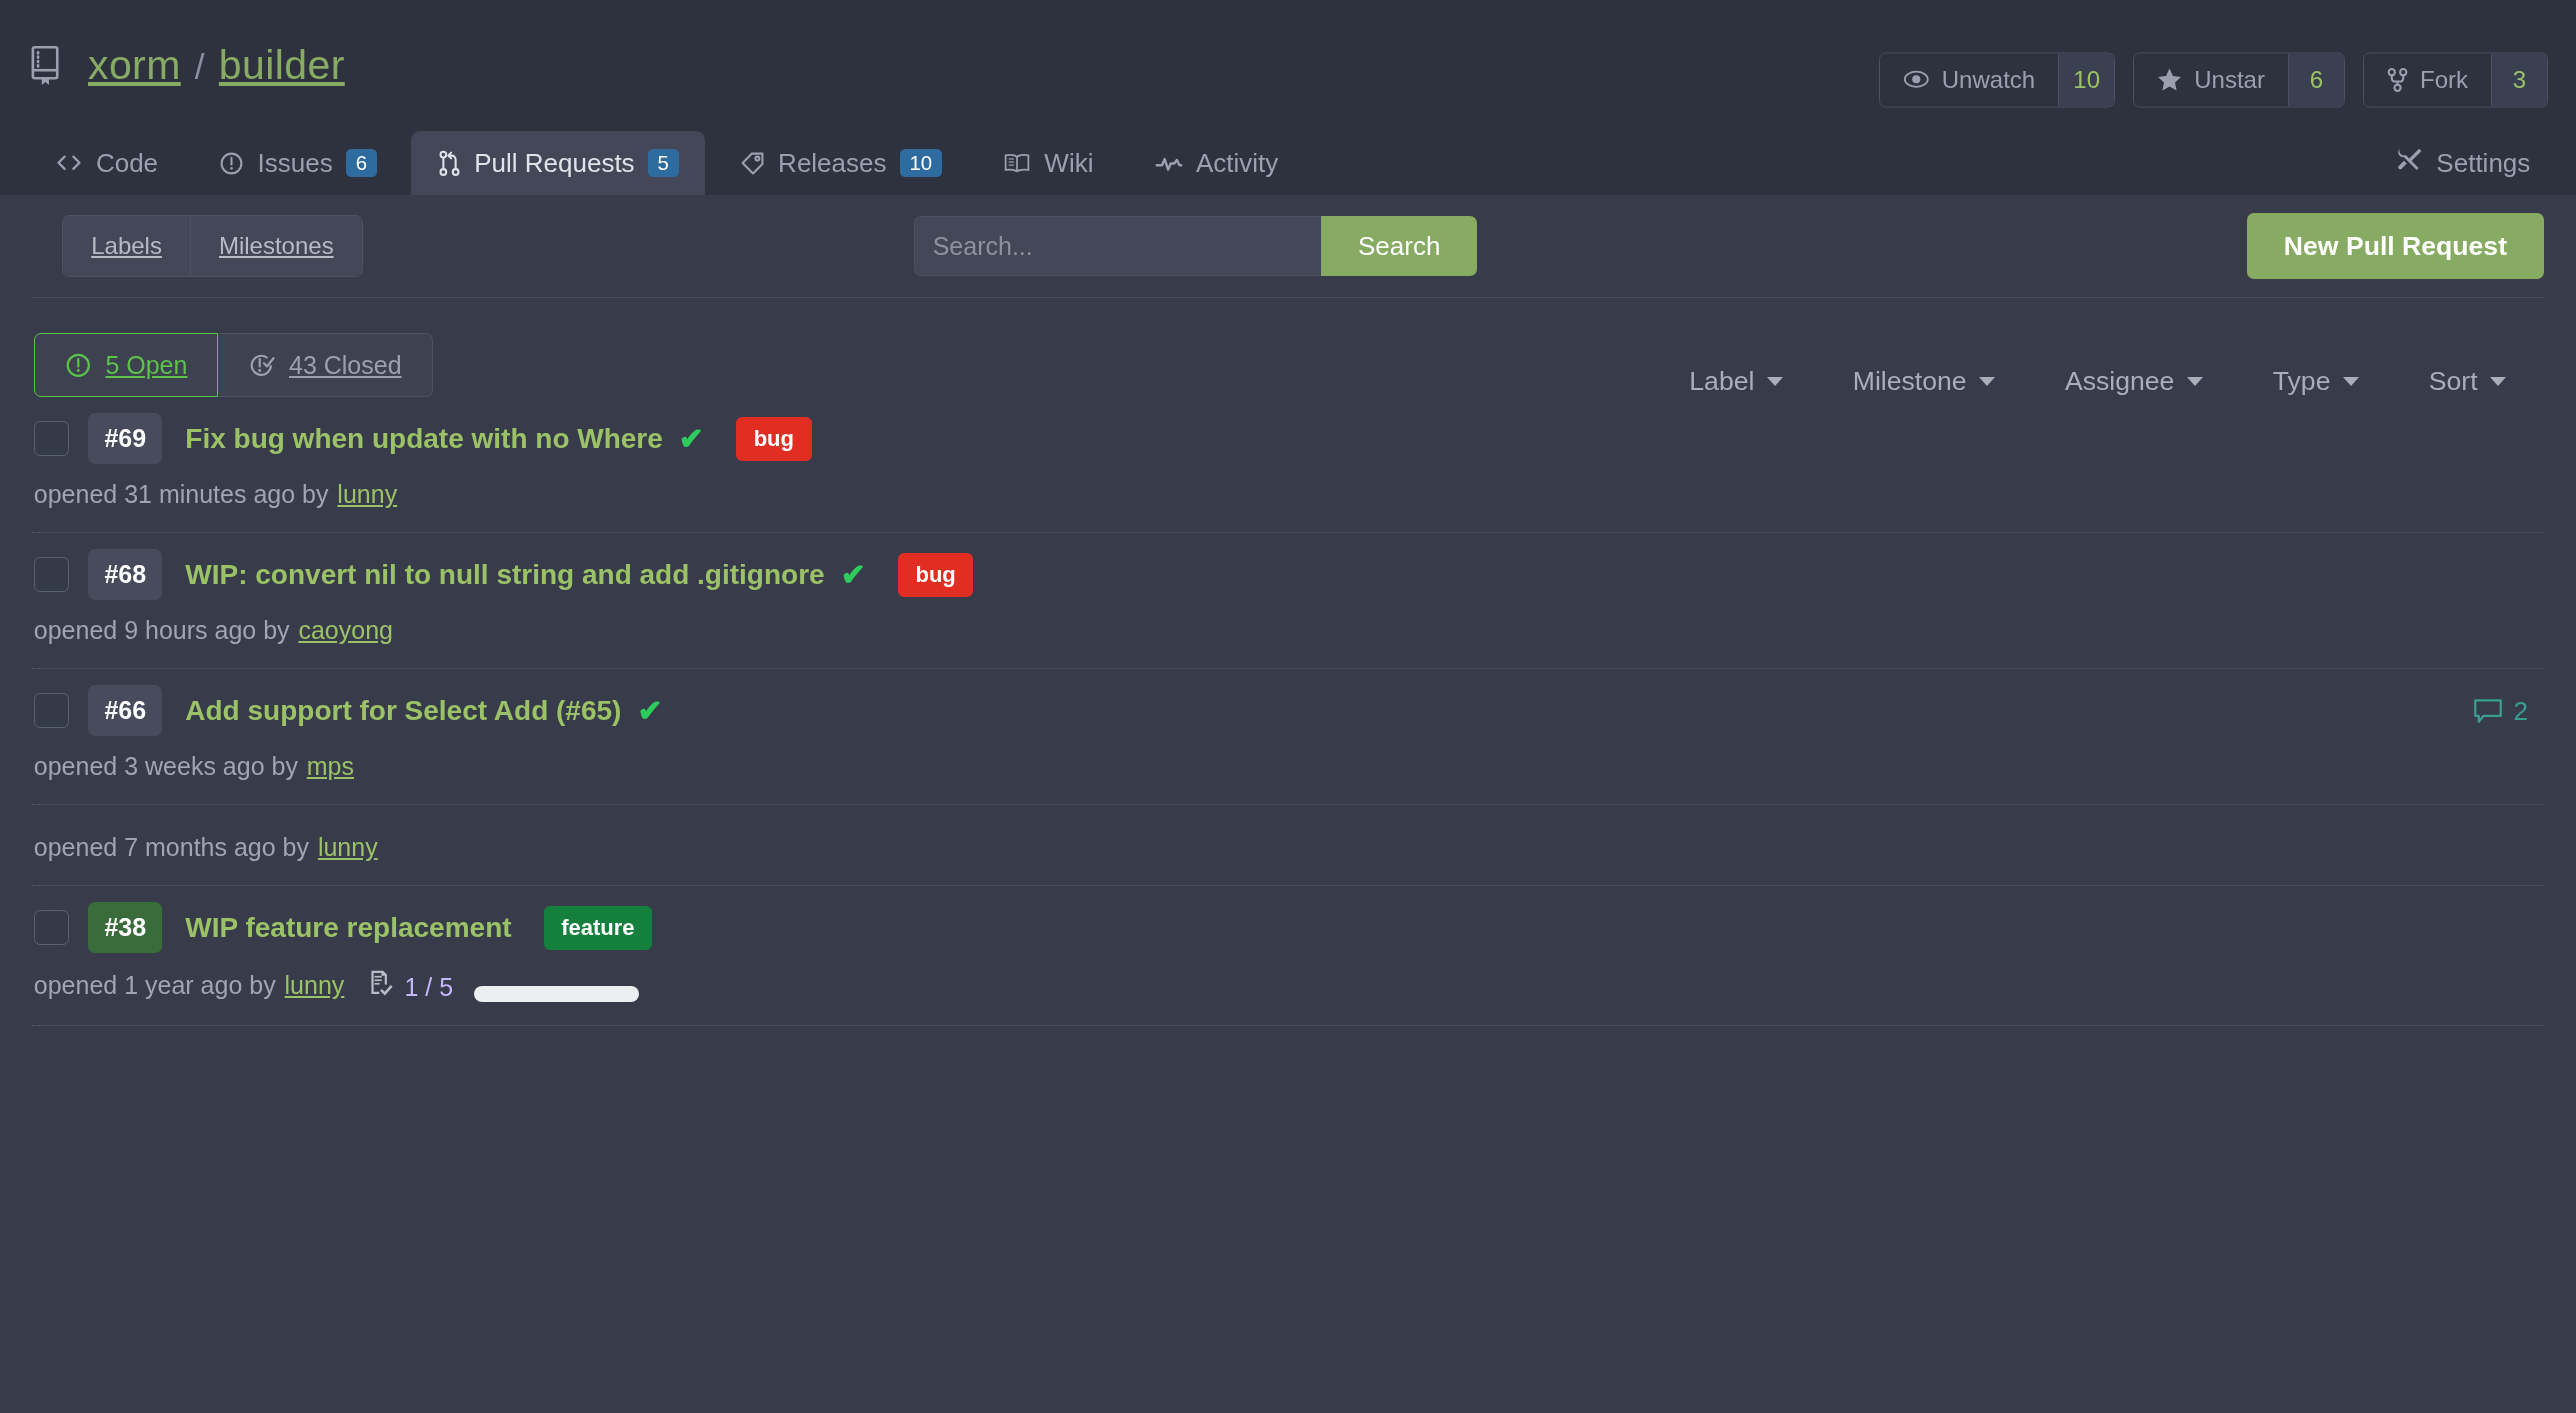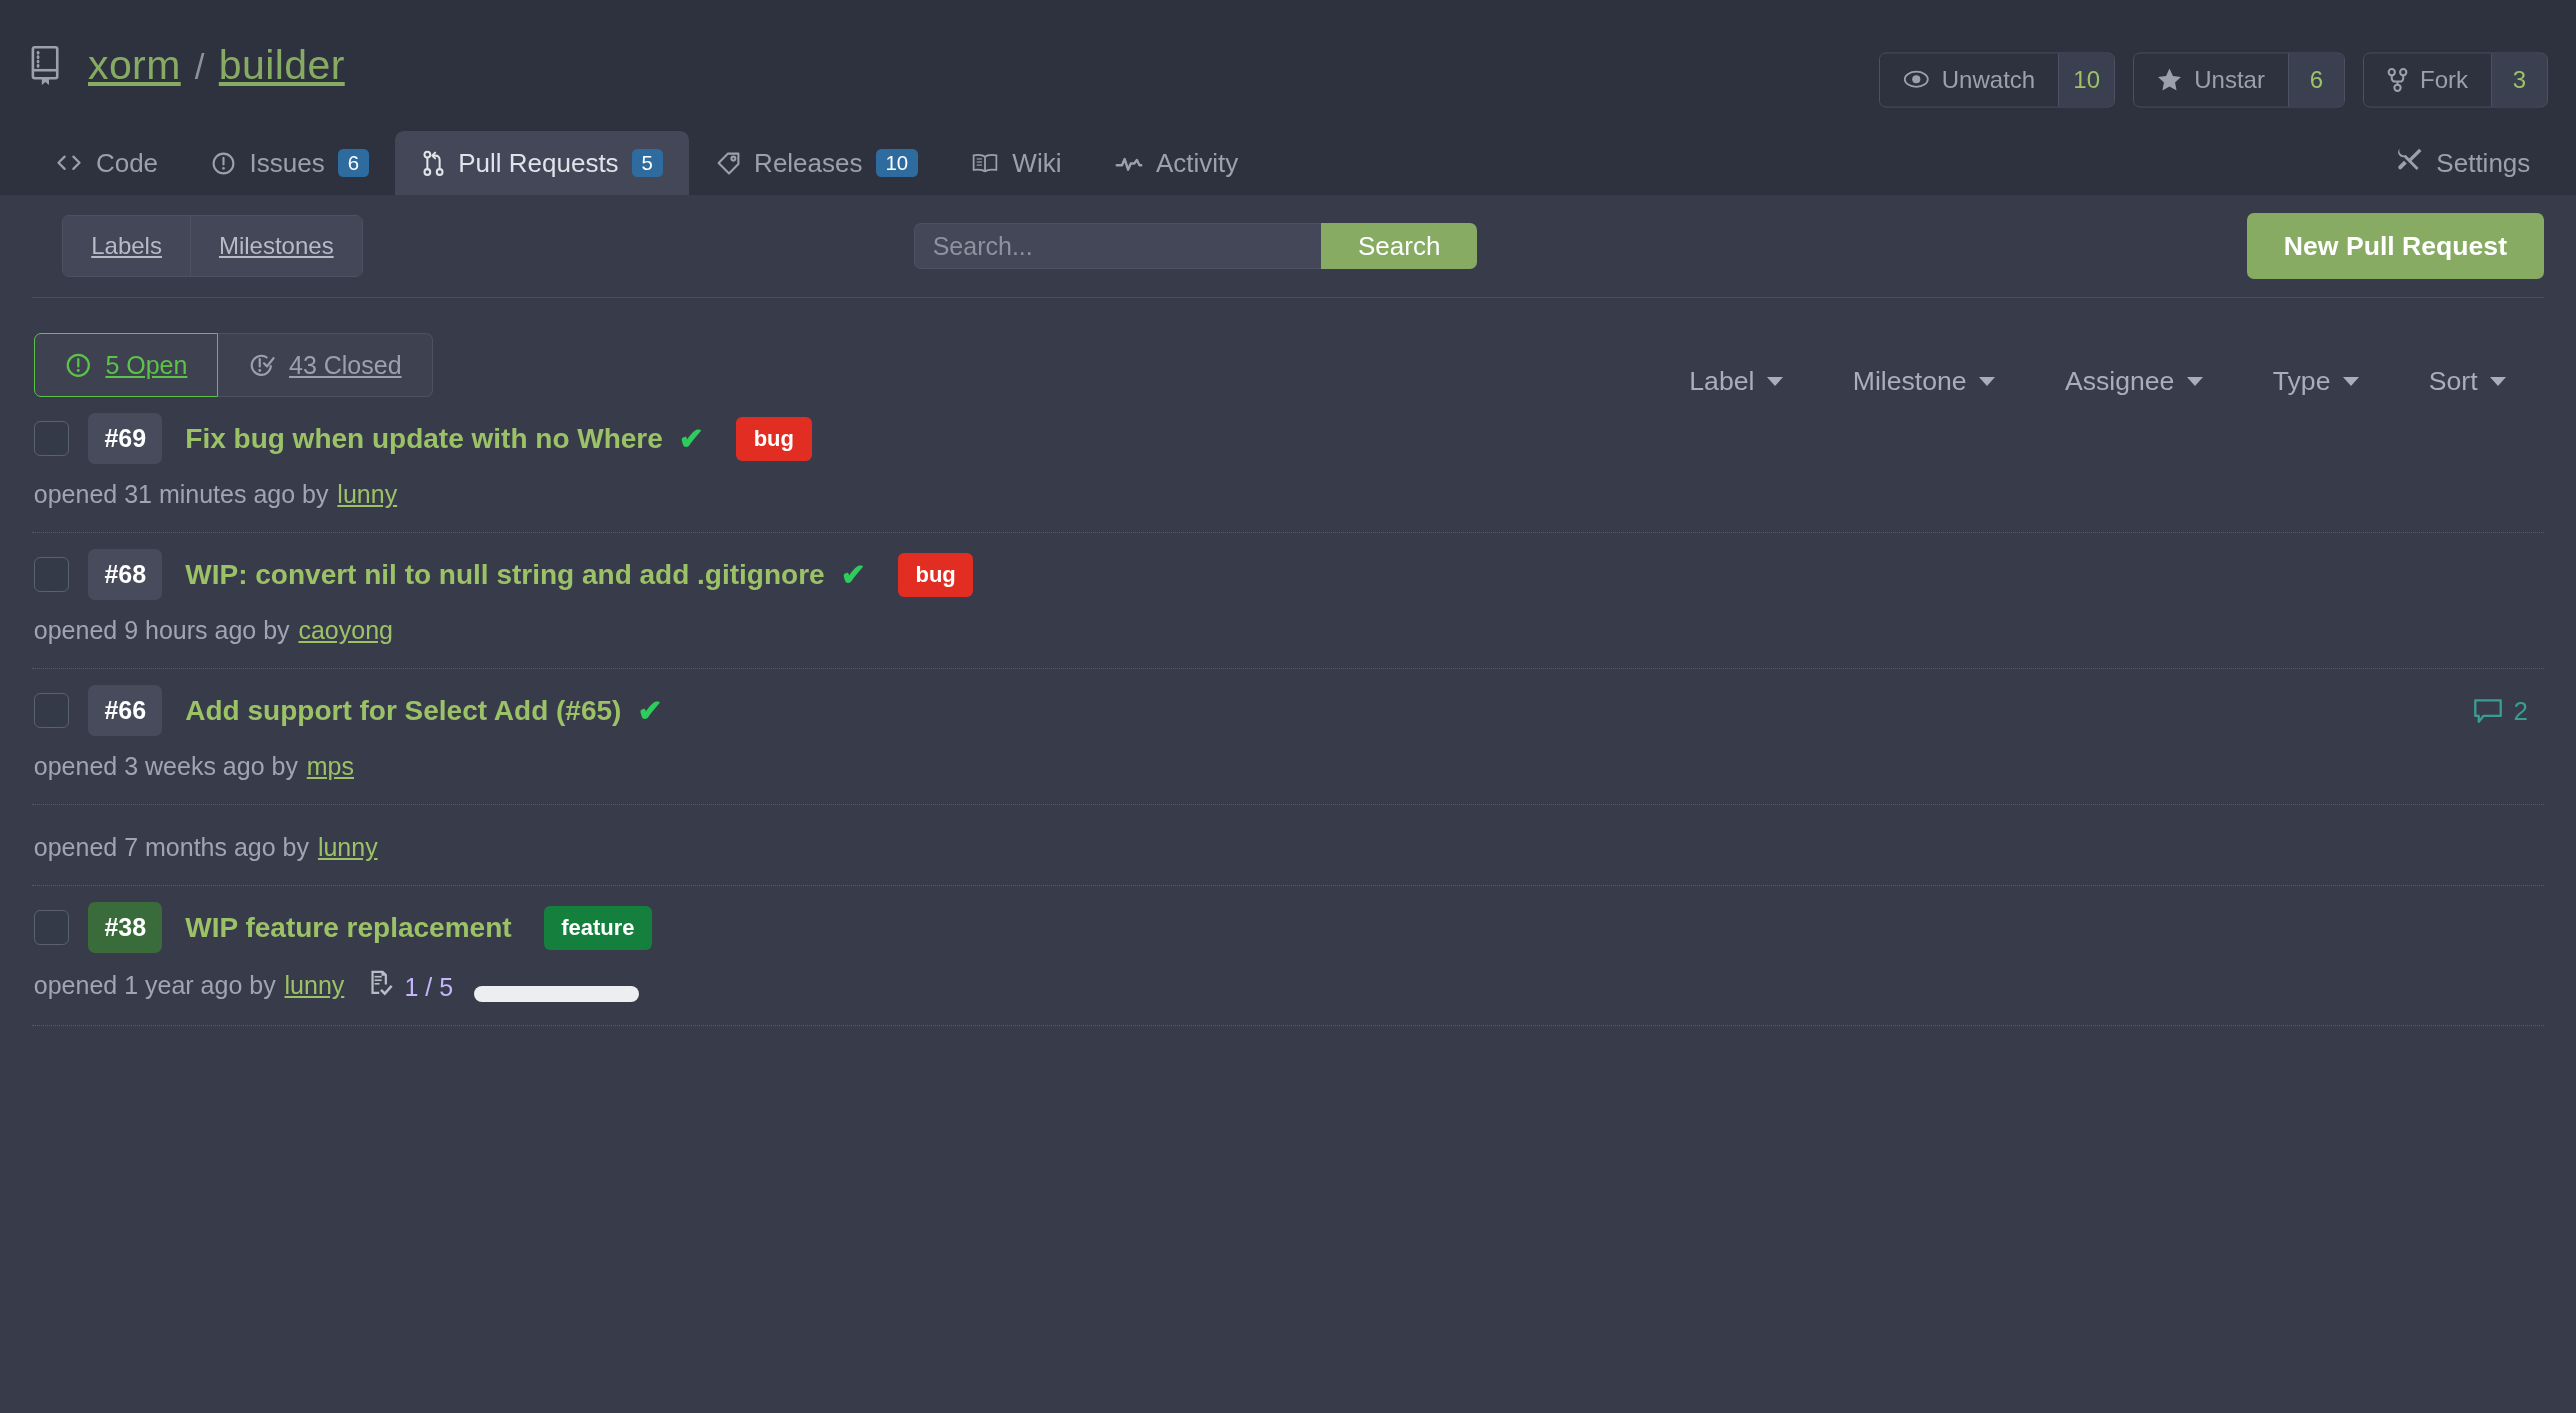--- a/index.html
+++ b/index.html
@@ -77,21 +77,21 @@
 
   
   .repo-nav {
     position: relative;
     height: 64px;
     background: #2e323e;
     display: flex;
     align-items: flex-end;
     padding: 0 28px;
   }
-  .nav-items { display: flex; align-items: flex-end; gap: 0; height: 64px; }
+  .nav-items { display: flex; align-items: flex-end; gap: 8px; height: 64px; }
   .nav-item {
     display: flex;
     align-items: center;
     gap: 13.3px;
     height: 64px;
     padding: 0 26.6px;
     color: #9aa0ae;
     font-size: 26px;
     border-radius: 8.9px 8.9px 0 0;
   }
@@ -148,21 +148,21 @@
     font-size: 24px;
   }
   .lm-group .lm-item + .lm-item { border-left: 0.9px solid #4d5263; }
 
   .search-wrap {
     position: absolute;
     left: 882px;
     top: 50%;
     transform: translateY(-50%);
     display: flex;
-    height: 46px;
+    height: 60px;
   }
   .search-input {
     width: 407px;
     background: #434757;
     border: 0.9px solid #4d5263;
     border-right: none;
     border-radius: 7px 0 0 7px;
     color: #b6bbc6;
     font-size: 25px;
     padding: 0 17.7px;

